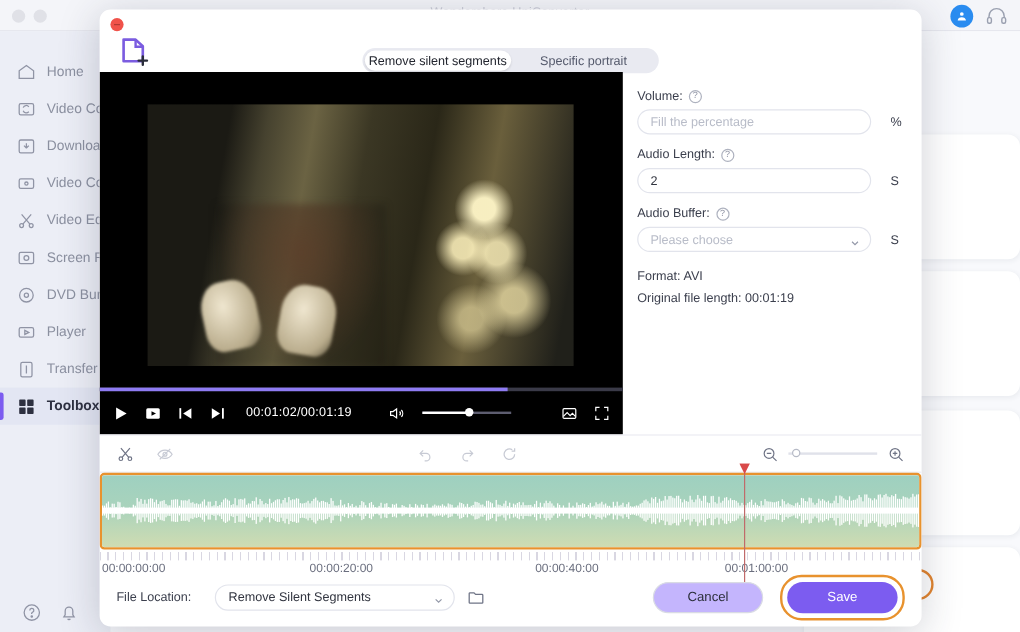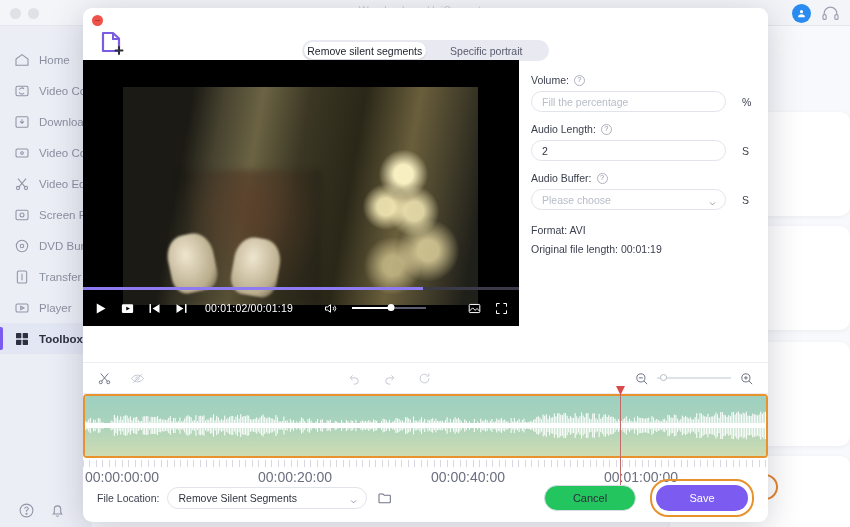--- a/index.html
+++ b/index.html
@@ -104,21 +104,21 @@
     flex: 1; height: 17px; border-radius: 9px; font-size: 10.5px;
     display: flex; align-items: center; justify-content: center;
     color: #555a6c; cursor: default;
   }
   .tab.sel { background: #fff; color: #23262f; box-shadow: 0 1px 2px rgba(0,0,0,.12); }
 
   
   .m-body { position: relative; height: 462px; }
 
   
-  .player { position: absolute; left: 0; top: 0; width: 436px; height: 266px; background: #000; }
+  .player { position: absolute; left: 0; top: 0; width: 436px; height: 302px; background: #000; }
   .vframe {
     position: absolute; left: 40px; top: 27px; width: 355px; height: 218px;
     background:
       radial-gradient(circle at 79% 40%, rgba(255,246,200,.95) 0 3%, rgba(0,0,0,0) 8%),
       radial-gradient(circle at 74% 55%, rgba(255,243,190,.85) 0 3%, rgba(0,0,0,0) 8%),
       radial-gradient(circle at 82% 57%, rgba(255,243,190,.80) 0 3%, rgba(0,0,0,0) 8%),
       radial-gradient(circle at 86% 75%, rgba(255,240,180,.70) 0 3%, rgba(0,0,0,0) 9%),
       radial-gradient(circle at 76% 82%, rgba(255,240,180,.55) 0 3%, rgba(0,0,0,0) 9%),
       linear-gradient(100deg, #1b1a14 0 18%, #46422f 26%, #6b6343 36%, #3b3724 48%, #2a2718 62%, #6a5f3c 76%, #20201a 96%);
   }
@@ -212,44 +212,44 @@
   }
   .wave svg { position: absolute; inset: 0; width: 100%; height: 100%; }
 
   
   .ruler {
     position: absolute; left: 0; top: 400px; width: 685px; height: 28px;
   }
   .ticks { position: absolute; left: 0; top: 0; width: 685px; height: 7px;
     background: repeating-linear-gradient(to right, #d9d7e2 0 1px, transparent 1px 6.5px);
   }
-  .rlabel { position: absolute; top: 9px; font-size: 14px; color: #6a6e7e; }
+  .rlabel { position: absolute; top: 9px; font-size: 10px; color: #6a6e7e; }
 
   .playhead { position: absolute; left: 537px; top: 330px; width: 1px; height: 118px; background: #c06a6a; }
   .ph-head {
     position: absolute; left: -4px; top: -4px; width: 9px; height: 9px;
     background: #d94a4a; clip-path: polygon(0 0, 100% 0, 50% 100%);
   }
 
   
   .m-foot {
     position: absolute; left: 0; bottom: 0; width: 685px; height: 48px;
     display: flex; align-items: center; padding: 0 14px;
   }
-  .floc-label { font-size: 10.5px; color: #3b3f4d; margin-right: 8px; }
+  .floc-label { font-size: 10.5px; color: #3b3f4d; margin-right: 20px; }
   .floc-select {
     width: 200px; height: 22px; border: 1px solid #e2e4ec; border-radius: 11px;
     font-size: 10.5px; color: #31343f; display: flex; align-items: center;
     padding: 0 10px; position: relative; background: #fff;
   }
   .folder-ico { width: 16px; height: 16px; margin-left: 10px; color: #6f7486; }
   .foot-spacer { flex: 1; }
   .btn-cancel {
     width: 92px; height: 26px; border-radius: 13px; border: 1px solid #d9dbe4;
-    background: #22c55e; font-size: 11px; color: #2c2f3b;
+    background: #c4b5fd; font-size: 11px; color: #2c2f3b;
     display: flex; align-items: center; justify-content: center; cursor: default;
   }
   .save-wrap {
     margin-left: 14px; padding: 4px; border: 2px solid #e8922e; border-radius: 18px;
     display: inline-block;
   }
   .btn-save {
     width: 92px; height: 26px; border-radius: 13px; border: none;
     background: #7c5cf0; font-size: 11px; color: #fff;
     display: flex; align-items: center; justify-content: center; cursor: default;
@@ -367,35 +367,35 @@
               <circle cx="12" cy="12" r="8.5"></circle>
               <circle cx="12" cy="12" r="2.6"></circle>
             </svg>
         </span>
         <span>DVD Burner</span>
       </div>
 
       <div class="nav-item">
         <span class="ico">
           <svg viewBox="0 0 24 24" fill="none" stroke="currentColor" stroke-width="1.6">
-              <rect x="5" y="3" width="14" height="18" rx="2"></rect>
-              <path d="M12 7v10"></path>
-            </svg>
-        </span>
-        <span>Transfer</span>
+              <rect x="3" y="6" width="18" height="12" rx="2"></rect>
+              <path d="M10 9.5 15 12l-5 2.5z"></path>
+            </svg>
+        </span>
+        <span>Player</span>
       </div>
 
       <div class="nav-item">
         <span class="ico">
           <svg viewBox="0 0 24 24" fill="none" stroke="currentColor" stroke-width="1.6">
-              <rect x="3" y="6" width="18" height="12" rx="2"></rect>
-              <path d="M10 9.5 15 12l-5 2.5z"></path>
-            </svg>
-        </span>
-        <span>Player</span>
+              <rect x="5" y="3" width="14" height="18" rx="2"></rect>
+              <path d="M12 7v10"></path>
+            </svg>
+        </span>
+        <span>Transfer</span>
       </div>
 
       <div class="nav-item active">
         <span class="ico">
           <svg viewBox="0 0 24 24" fill="currentColor">
               <rect x="3" y="3" width="8" height="8" rx="1"></rect>
               <rect x="13" y="3" width="8" height="8" rx="1"></rect>
               <rect x="3" y="13" width="8" height="8" rx="1"></rect>
               <rect x="13" y="13" width="8" height="8" rx="1"></rect>
             </svg>
@@ -1038,21 +1038,21 @@
               </g>
             </svg>
           </div>
         </div>
       </div>
 
       <div class="ruler">
         <div class="ticks"></div>
         <div class="rlabel" style="left:2px">00:00:00:00</div>
         <div class="rlabel" style="left:175px">00:00:20:00</div>
-        <div class="rlabel" style="left:348px">00:00:40:00</div>
+        <div class="rlabel" style="left:363px">00:00:40:00</div>
         <div class="rlabel" style="left:521px">00:01:00:00</div>
       </div>
 
       <div class="playhead">
         <div class="ph-head"></div>
       </div>
 
       <div class="m-foot">
         <span class="floc-label">File Location:</span>
         <span class="floc-select">

